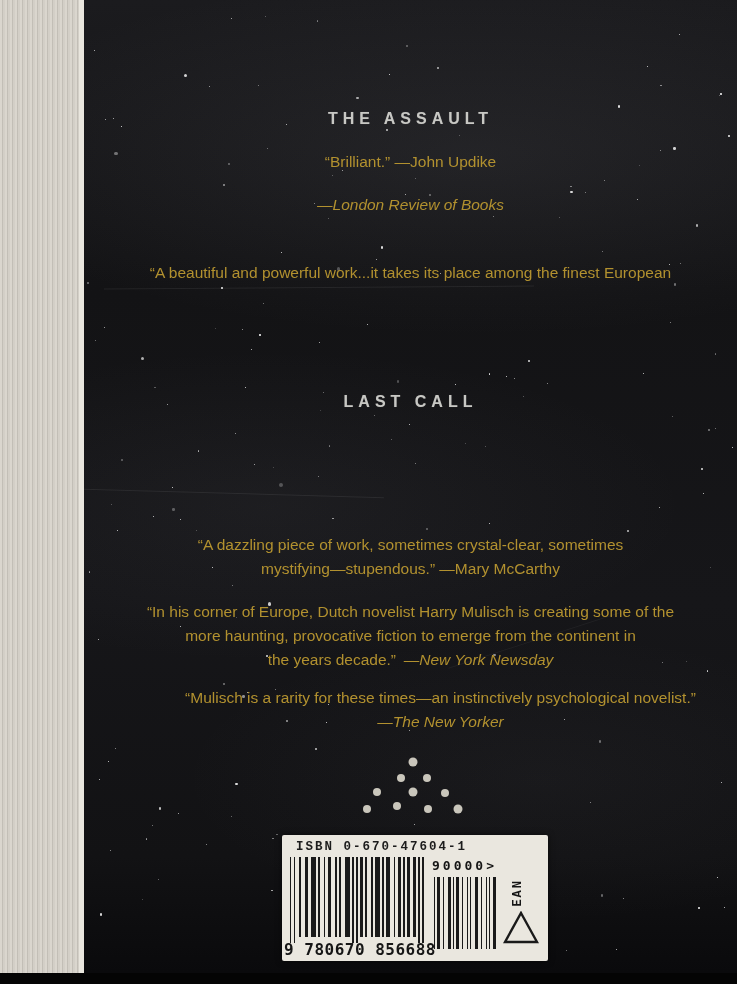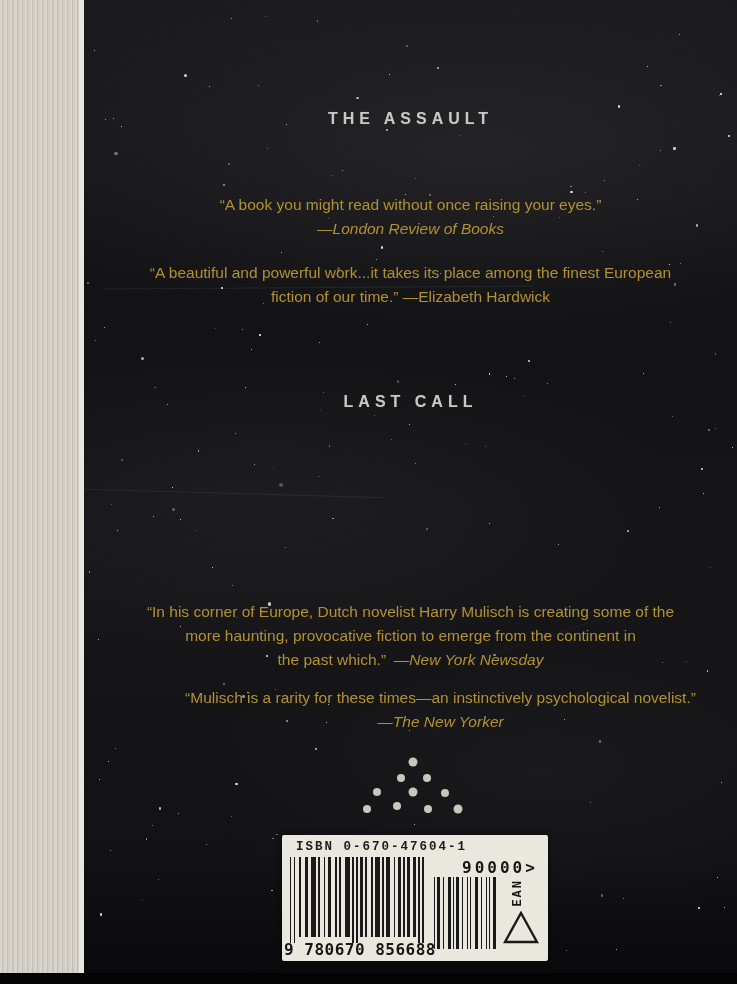--- a/index.html
+++ b/index.html
@@ -62,22 +62,22 @@
   .mainbars{position:absolute;left:8px;top:22px;width:134px;height:86px;}
   .suppbars{position:absolute;left:152px;top:42px;width:62px;height:78px;}
   .bar{position:absolute;top:0;background:#1a1a1a;}
   .digits{
     position:absolute;left:2px;top:105px;width:150px;
     font-family:"DejaVu Sans Mono",monospace;font-size:16px;font-weight:bold;
     letter-spacing:0.5px;color:#161616;white-space:nowrap;
   }
   .suppdigits{
     position:absolute;left:150px;top:23px;width:80px;
-    font-family:"DejaVu Sans Mono",monospace;font-size:16px;font-weight:bold;
-    letter-spacing:3px;color:#161616;white-space:nowrap;margin-left:30px;
+    font-family:"DejaVu Sans Mono",monospace;font-size:13px;font-weight:bold;
+    letter-spacing:3px;color:#161616;white-space:nowrap;
   }
   .ean{
     position:absolute;left:229px;top:44px;
     writing-mode:vertical-rl;transform:rotate(180deg);
     font-family:"Liberation Mono",monospace;font-size:12px;font-weight:bold;
     letter-spacing:2px;color:#161616;
   }
   .tri{position:absolute;left:221px;top:76px;}
   .ornament{position:absolute;left:270px;top:754px;width:120px;height:62px;}
 </style>
@@ -342,33 +342,38 @@
           <div class="bar" style="left: 51.6667px; width: 1.32222px; height: 72px;"></div>
           <div class="bar" style="left: 55.1111px; width: 1.32222px; height: 72px;"></div>
           <div class="bar" style="left: 58.5556px; width: 3.04444px; height: 72px;"></div>
         </div>
       <div class="ean">EAN</div>
       <svg class="tri" width="36" height="34" viewBox="0 0 36 34">
         <polygon points="18,2 34,31 2,31" fill="none" stroke="#1a1a1a" stroke-width="2.4"></polygon>
       </svg>
     </div>
   <div class="heading" style="top: 110px;">THE ASSAULT</div>
+      <div class="quote" style="top: 150px;">
+        <div><span>“Brilliant.” —John Updike</span></div>
+      </div>
       <div class="quote" style="top: 193px;">
-        <div><span>“A book you might read without once raising your eyes.”</span></div>
         <div><span class="i">—London Review of Books</span></div>
       </div>
       <div class="quote" style="top: 261px;">
         <div><span>“A beautiful and powerful work...it takes its place among the finest European</span></div>
-        <div><span>fiction of our time.” —Elizabeth Hardwick</span></div>
       </div>
       <div class="heading" style="top: 393px;">LAST CALL</div>
+      <div class="quote" style="top: 533px;">
+        <div><span>“A dazzling piece of work, sometimes crystal-clear, sometimes</span></div>
+        <div><span>mystifying—stupendous.” —Mary McCarthy</span></div>
+      </div>
       <div class="quote" style="top: 600px;">
         <div><span>“In his corner of Europe, Dutch novelist Harry Mulisch is creating some of the</span></div>
         <div><span>more haunting, provocative fiction to emerge from the continent in</span></div>
-        <div><span>the past which.” </span><span class="i">—New York Newsday</span></div>
+        <div><span>the years decade.” </span><span class="i">—New York Newsday</span></div>
       </div>
       <div class="quote" style="top: 686px; margin-left: 30px;">
         <div><span>“Mulisch is a rarity for these times—an instinctively psychological novelist.”</span></div>
         <div><span class="i">—The New Yorker</span></div>
       </div>
     </div>
 </div>
 
 <div class="bottom-bar"></div>
 

